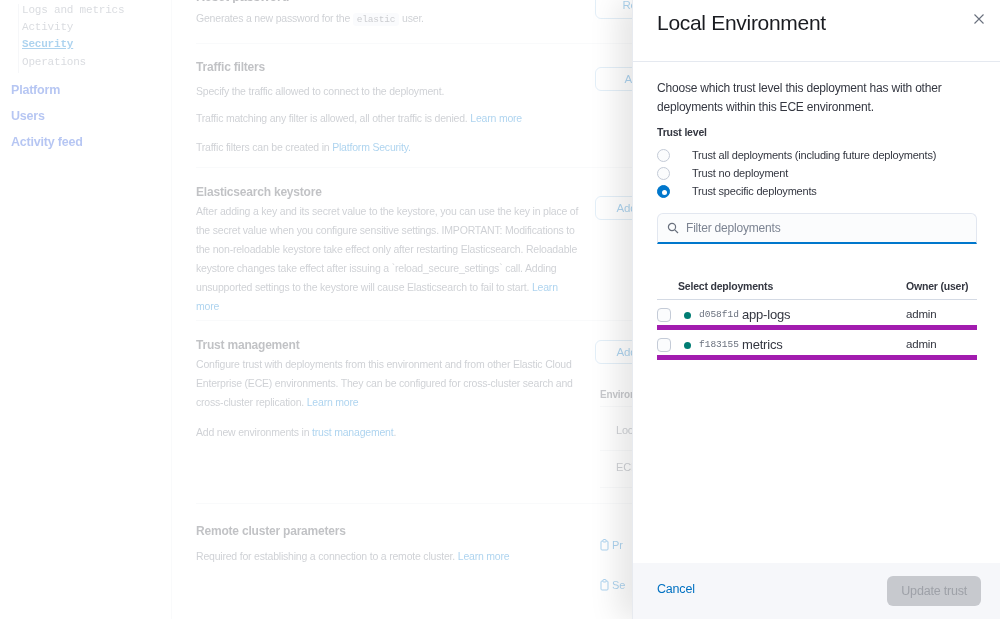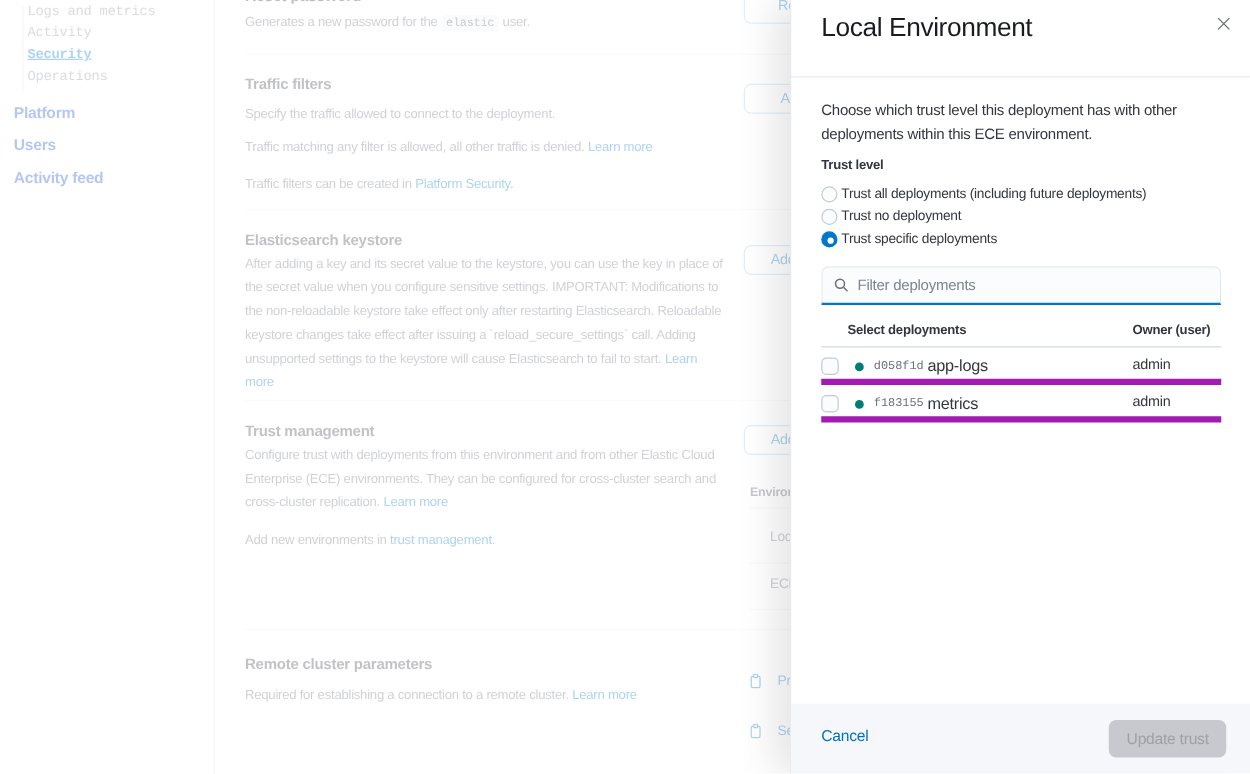--- a/index.html
+++ b/index.html
@@ -26,47 +26,47 @@
   .divider { position:absolute; left:196px; width:436px; height:1px; background:#ECEEF2; }
   a.link { color:#0077CC; text-decoration:none; cursor:pointer; }
   .codespan { font-family:"Liberation Mono", monospace; font-size:9.5px; background:#F0F2F7; color:#5A5F6B; border-radius:3px; padding:1px 4px; }
 
   
   .ghost-btn { position:absolute; left:595px; height:24px; background:#fff; border:1px solid #A8CCEA; border-radius:6px;
                color:#0077CC; font-size:11.5px; letter-spacing:-0.2px; line-height:22px; padding-left:11px; white-space:nowrap; overflow:hidden; cursor:pointer; }
   .side-th { position:absolute; left:600px; font-size:10px; font-weight:bold; color:#515660; letter-spacing:-0.2px; white-space:nowrap; }
   .side-td { position:absolute; left:600px; font-size:11px; color:#69707D; letter-spacing:-0.2px; white-space:nowrap;margin-left:16px; }
   .side-line { position:absolute; left:600px; width:60px; height:1px; background:#E9EBF0; }
-  .copy-item { position:absolute; left:600px; display:flex; align-items:center; gap:11px; color:#0077CC; font-size:11px; letter-spacing:-0.2px; white-space:nowrap; cursor:pointer; }
+  .copy-item { position:absolute; left:600px; display:flex; align-items:center; gap:1px; color:#0077CC; font-size:11px; letter-spacing:-0.2px; white-space:nowrap; cursor:pointer; }
 
   
   .mask { position:absolute; inset:0; z-index:1; background:rgba(255,255,255,0.68); }
 
   
   .flyout { position:absolute; left:632px; top:0; width:368px; height:619px; z-index:2; background:#fff;
             border-left:1px solid #E7EAEF; box-shadow:-14px 0 28px rgba(0,0,0,0.10); }
   .fly-title { position:absolute; left:24px; top:11px; font-size:21px; font-weight:500; color:#1A1C21; letter-spacing:-0.3px; }
   .fly-close { position:absolute; right:14px; top:12px; width:14px; height:14px; cursor:pointer; color:#69707D; }
   .fly-hdr-divider { position:absolute; left:0; top:61px; width:100%; height:1px; background:#E5E9F0; }
   .fly-intro { position:absolute; left:24px; top:79px; width:330px; font-size:12px; line-height:19px; letter-spacing:-0.2px; color:#343741; }
   .fly-label { position:absolute; left:24px; top:126px; font-size:10.5px; font-weight:bold; color:#343741; letter-spacing:-0.2px; }
-  .radio-row { position:absolute; left:24px; height:16px; display:flex; align-items:center; gap:3px; cursor:pointer; }
+  .radio-row { position:absolute; left:24px; height:16px; display:flex; align-items:center; gap:22px; cursor:pointer; }
   .radio-dot { width:13px; height:13px; border-radius:50%; background:#FBFCFD; border:1px solid #C4CBD7; flex:0 0 auto; position:relative; }
   .radio-dot.checked { background:#0077CC; border-color:#0077CC; }
   .radio-dot.checked::after { content:""; position:absolute; left:4px; top:4px; width:5px; height:5px; border-radius:50%; background:#fff; }
   .radio-label { font-size:11px; color:#343741; letter-spacing:-0.2px; }
 
   .filter-wrap { position:absolute; left:24px; top:213px; width:320px; height:31px; background:#FBFCFD;
                  border:1px solid #E2E7F0; border-bottom:2px solid #0077CC; border-radius:6px 6px 0 0; display:flex; align-items:center; }
   .filter-wrap svg { margin-left:9px; flex:0 0 auto; }
   .filter-input { border:none; outline:none; background:transparent; margin-left:7px; width:270px;
                   font-family:"Liberation Sans", sans-serif; font-size:12px; letter-spacing:-0.2px; color:#343741; }
   .filter-input::placeholder { color:#7C8492; opacity:1; }
 
-  .fly-table { position:absolute; left:24px; top:254px; width:320px; }
+  .fly-table { position:absolute; left:24px; top:276px; width:320px; }
   .fly-thead { position:relative; height:24px; border-bottom:1px solid #D4DAE4; }
   .th-select { position:absolute; left:21px; top:4px; font-size:10.5px; font-weight:bold; color:#343741; letter-spacing:-0.2px; }
   .th-owner  { position:absolute; left:249px; top:4px; font-size:10.5px; font-weight:bold; color:#343741; letter-spacing:-0.2px; }
   .fly-row { position:relative; height:30px; border-bottom:5px solid #a21caf; }
   .chk { position:absolute; left:0; top:8px; width:14px; height:14px; border:1px solid #C4CBD7; border-radius:4px; background:#FBFCFD; cursor:pointer; }
   .health-dot { position:absolute; left:27px; top:12px; width:7px; height:7px; border-radius:50%; }
   .dep-id { position:absolute; left:42px; top:9px; font-family:"Liberation Mono", monospace; font-size:9.5px; color:#69707D; }
   .dep-name { position:absolute; left:85px; top:7px; font-size:13px; color:#343741; letter-spacing:-0.2px; }
   .dep-owner { position:absolute; left:249px; top:8px; font-size:11.5px; color:#343741; letter-spacing:-0.2px; }
 

